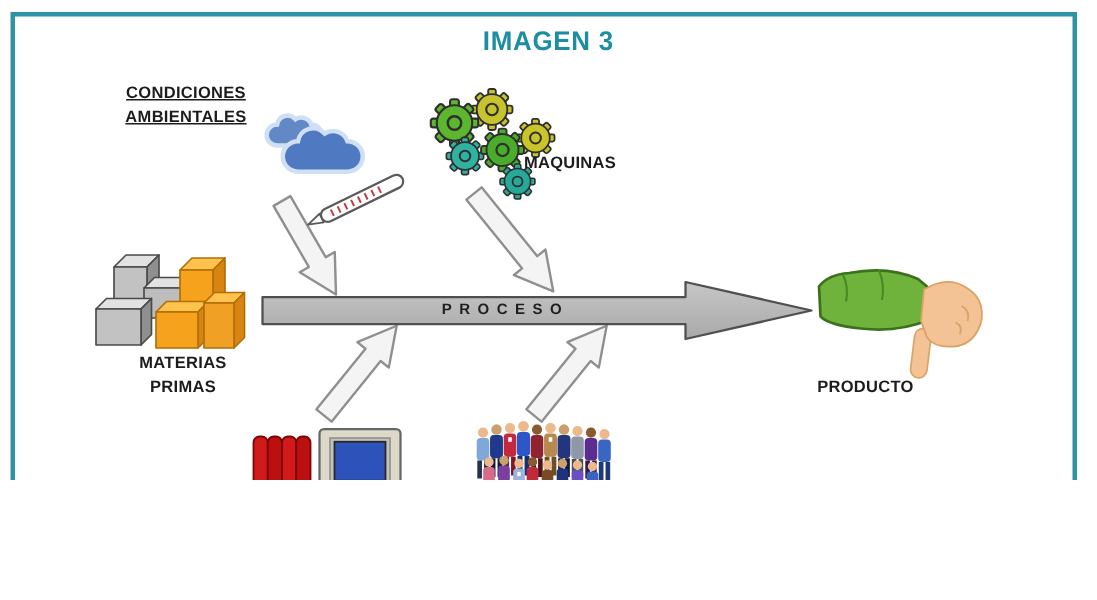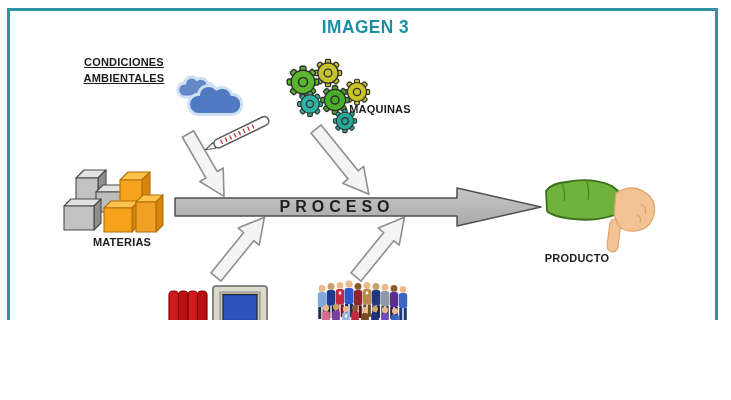--- a/index.html
+++ b/index.html
@@ -16,21 +16,21 @@
     font-size:18px;font-weight:bold;color:#1b8fa1;letter-spacing:.5px;
     transform:scaleX(.96);
   }
   .lbl{
     position:absolute;font-size:11px;font-weight:bold;color:#1c1c1c;
     text-align:center;line-height:16px;letter-spacing:.2px;
   }
   .lbl span{display:block;}
   .proceso-lbl{
     position:absolute;left:278px;top:199px;width:118px;text-align:center;
-    font-size:16px;font-weight:bold;color:#1f1f1f;letter-spacing:5px;line-height:16px;
+    font-size:10px;font-weight:bold;color:#1f1f1f;letter-spacing:5px;line-height:16px;
   }
   svg{position:absolute;left:0;top:0;}
 </style>
 </head>
 <body>
 
 <div id="stage">
   <div class="frame"></div>
 
   <svg width="731" height="400" viewBox="0 0 731 400">
@@ -262,20 +262,21 @@
     <span>CONDICIONES</span>
     <span>AMBIENTALES</span>
   </div>
 
   <div class="lbl" style="left:338px;top:62px;width:84px;margin-top:39px;">
     <span>MAQUINAS</span>
   </div>
 
   <div class="lbl" style="left:72px;top:234px;width:100px;">
     <span>MATERIAS</span>
+    <span>PRIMAS</span>
   </div>
 
   <div class="proceso-lbl">PROCESO</div>
 
   <div class="lbl" style="left:534px;top:250px;width:86px;">
     <span>PRODUCTO</span>
   </div>
 
 
 </div>

